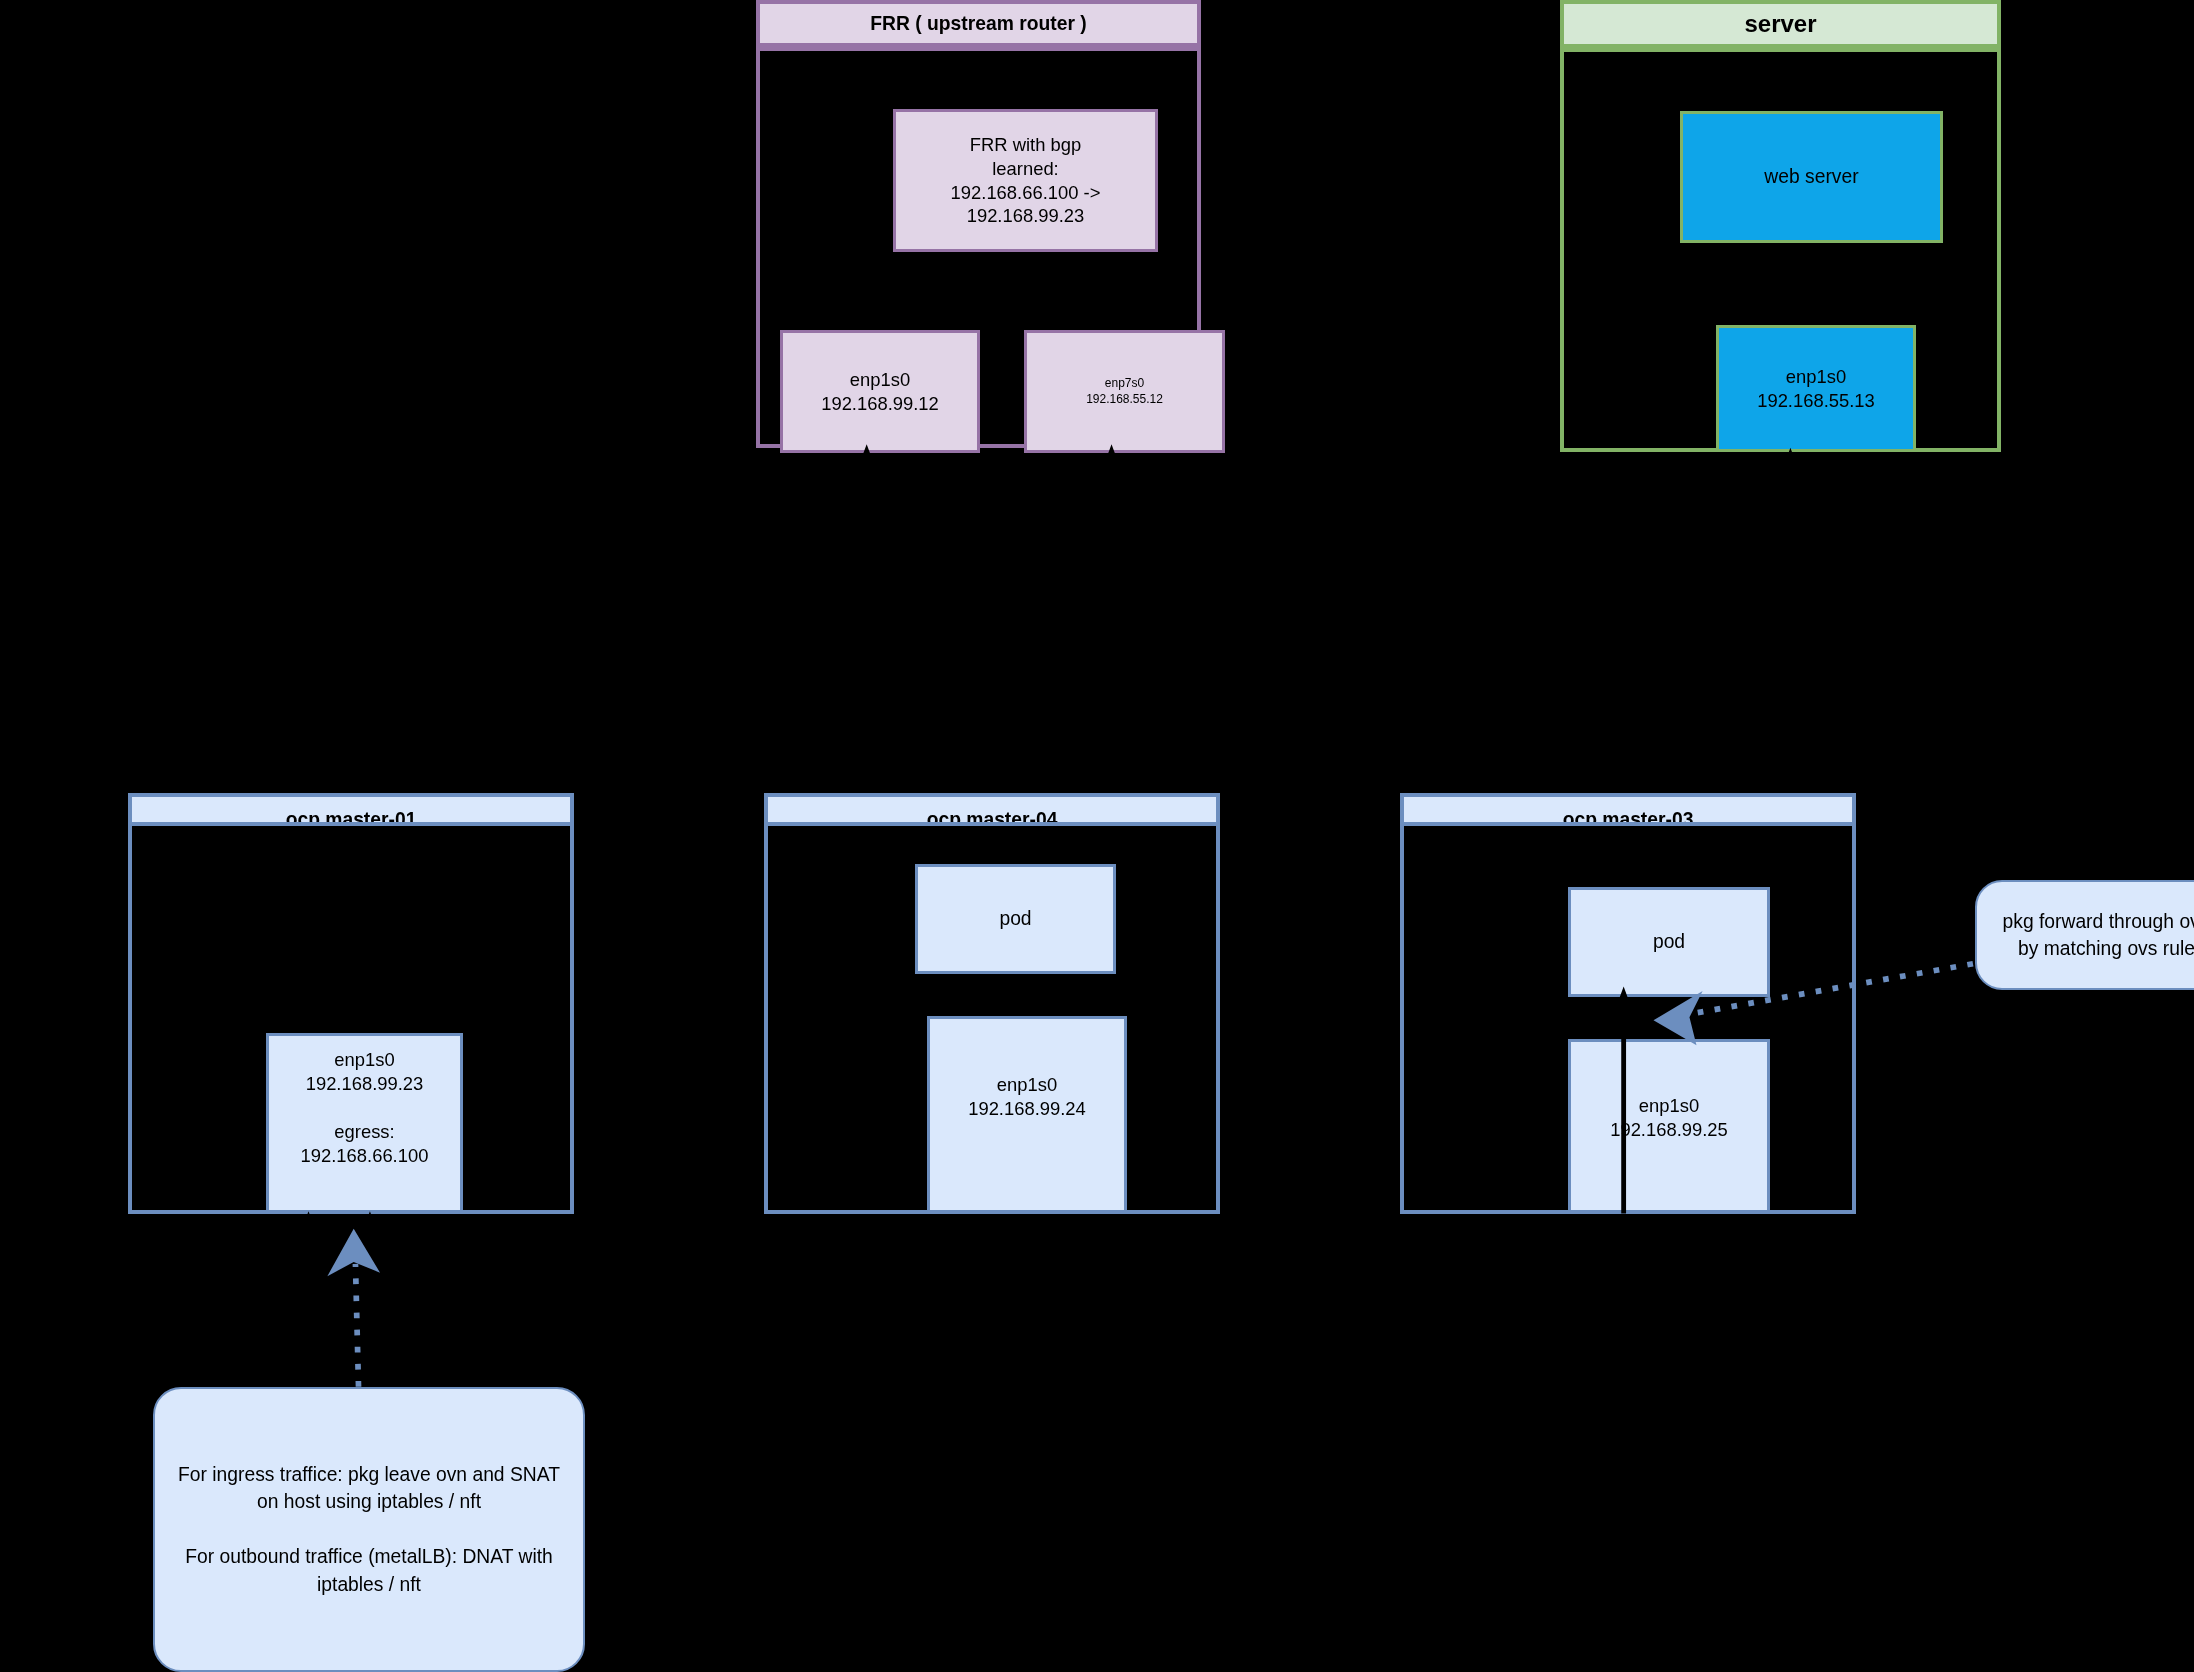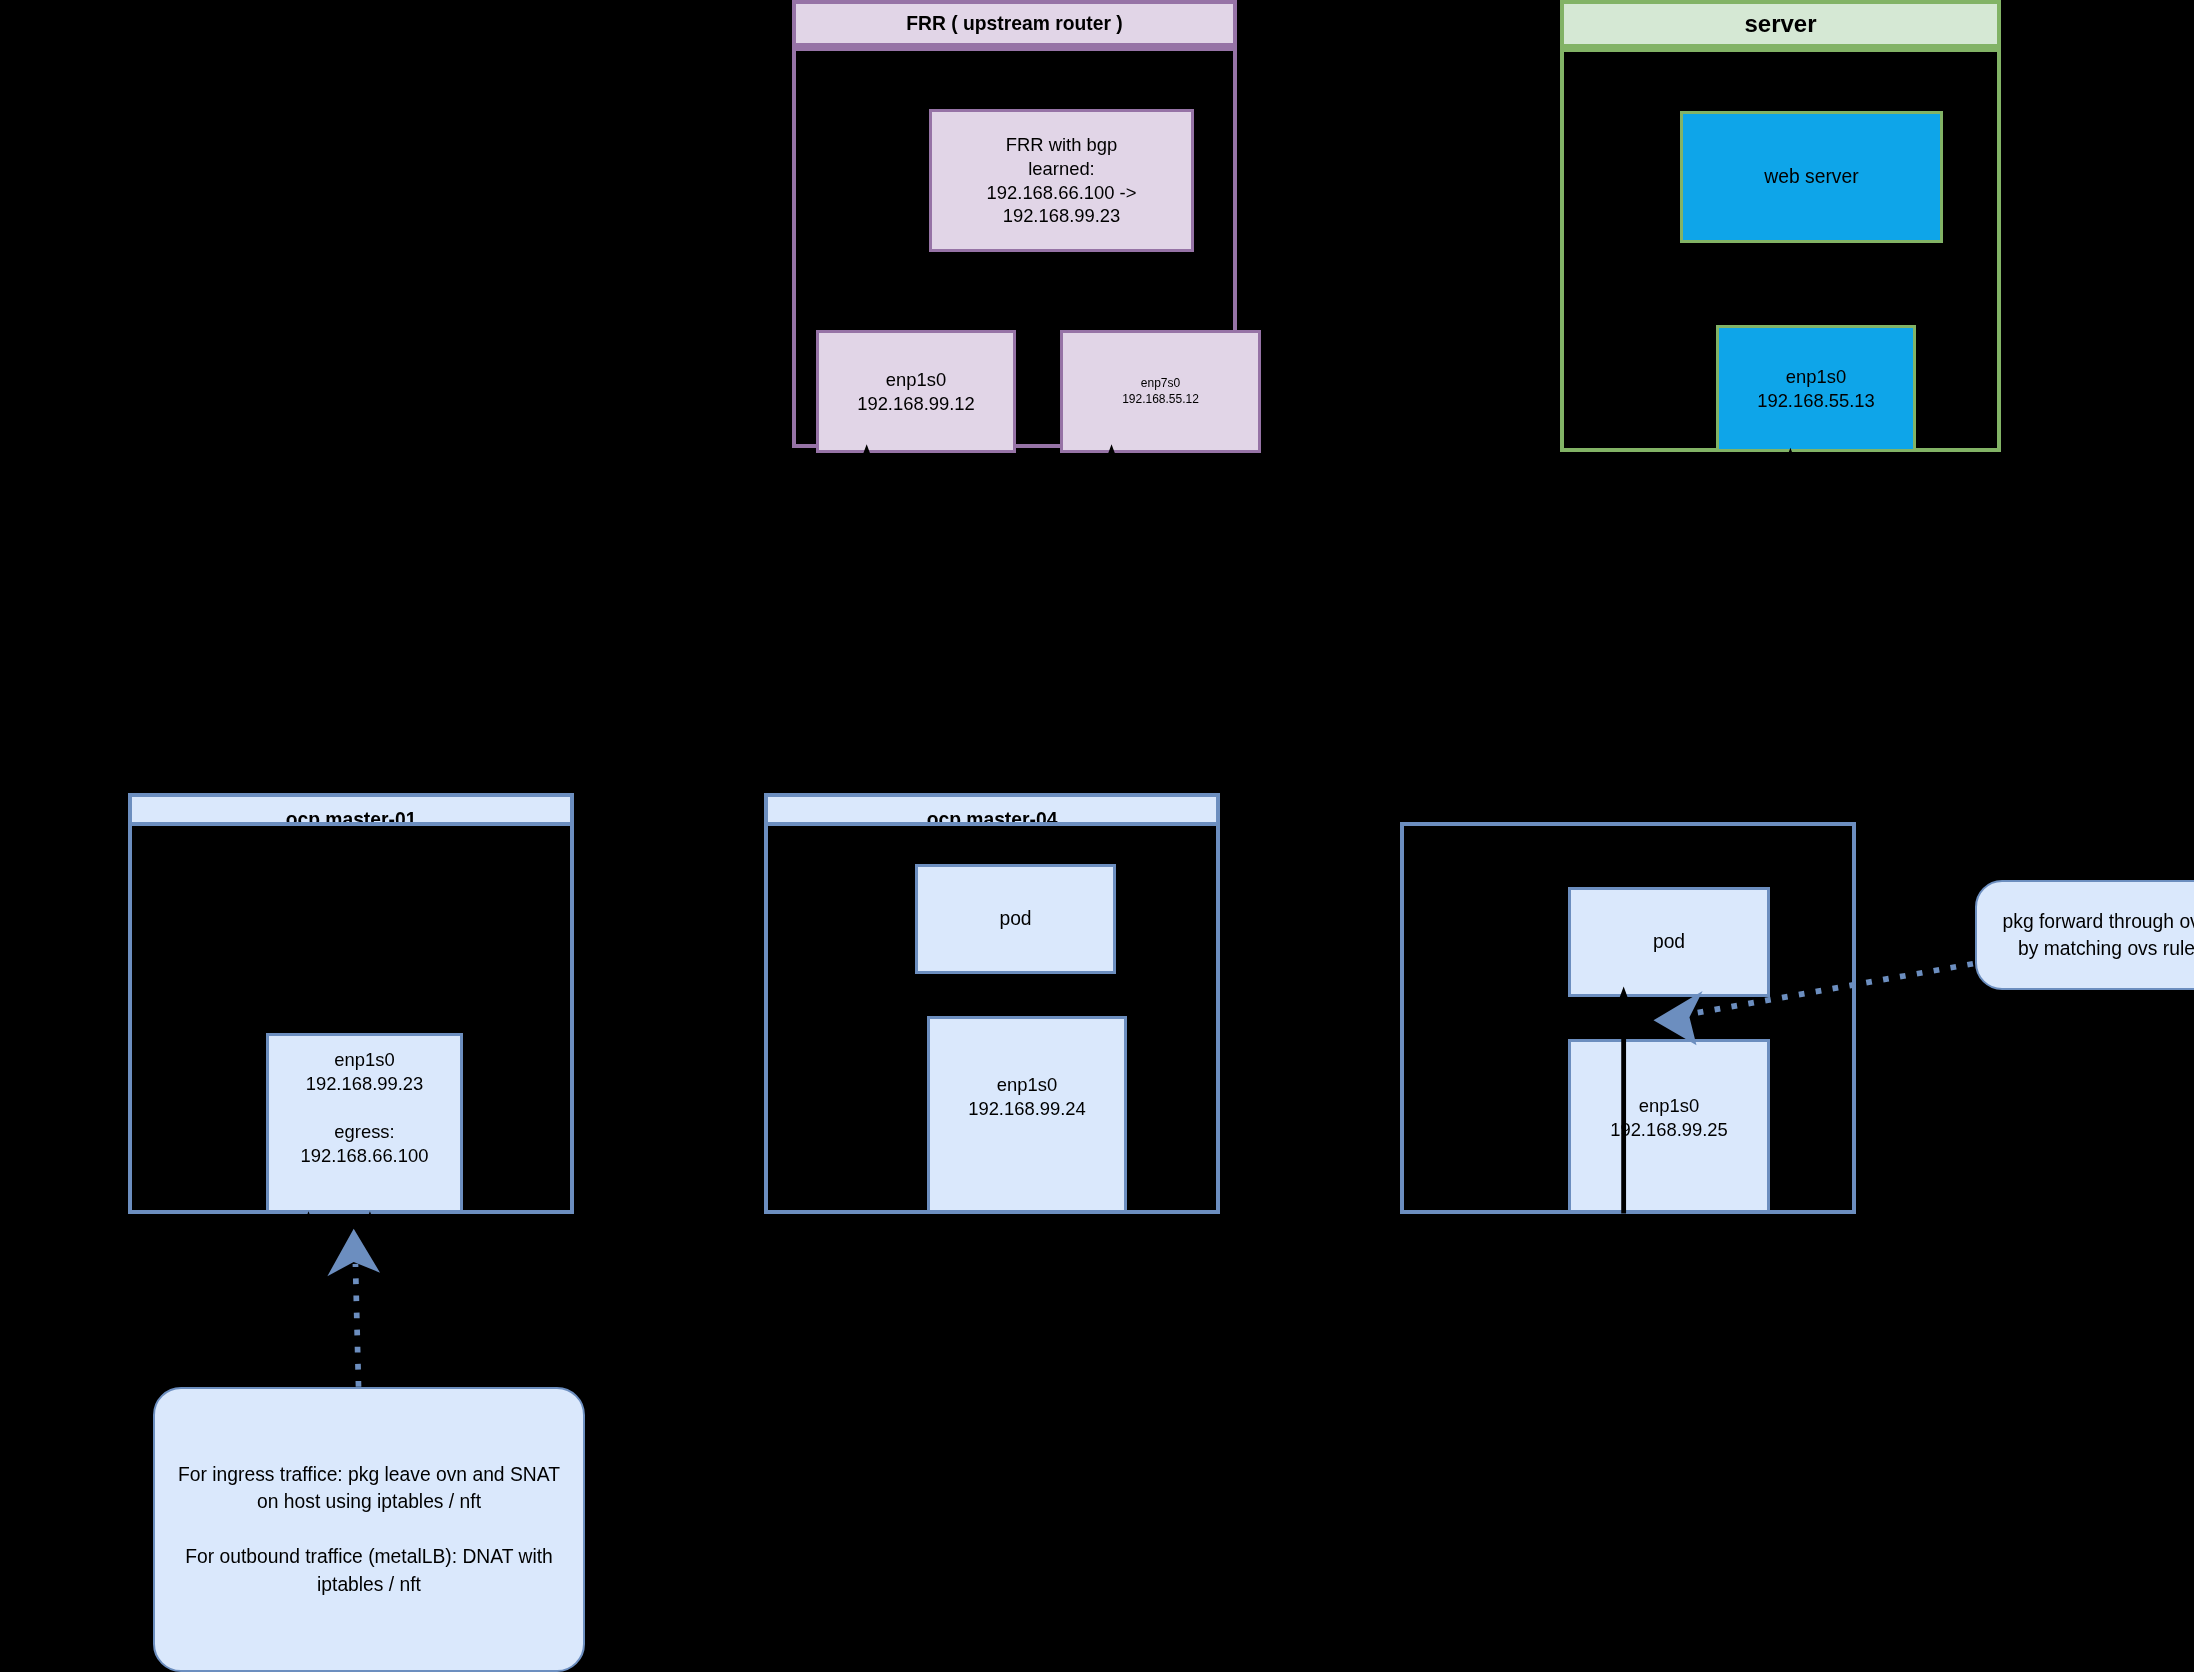--- a/index.html
+++ b/index.html
@@ -106,21 +106,21 @@
   }
   .arrowhead { fill: #6C8EBF; stroke: none; }
   .blackline { stroke: #000000; stroke-width: 11; fill: none; }
   .tinytip   { fill: #000000; stroke: none; }
 </style>
 </head>
 <body>
 
 <div id="canvas">
 
-  <div class="node purple" style="left:792px; top:0px; width:445px; height:449px; border-width:0;">
+  <div class="node purple" style="left:756px; top:0px; width:445px; height:449px; border-width:0;">
     <div class="title" style="height:47px; border-width:4px; font-size:19.3px;">
       <span>FRR ( upstream router )</span>
     </div>
     <div class="body" style="top:47px; height:401px; border-width:4px;"></div>
 
     <div class="leaf purple" style="left:113px; top:109px; width:265px; height:143px; border-width:3.5px; font-size:18.4px;">FRR with bgp
 learned:
 192.168.66.100 -&gt;
 192.168.99.23</div>
 
@@ -161,20 +161,23 @@
       <span>ocp master-04</span>
     </div>
     <div class="body" style="top:53px; height:392px; border-width:4px; overflow:hidden;">
       <div class="leaf blue" style="left:123px; top:38px; width:201px; height:110px; border-width:3.5px; font-size:19.3px;">pod</div>
       <div class="leaf blue topalign" style="left:135px; top:190px; width:200px; height:206px; border-width:3.5px; font-size:18.4px; padding-top:54px;">enp1s0
 192.168.99.24</div>
     </div>
   </div>
 
   <div class="node blue" style="left:1400px; top:769px; width:456px; height:445px; border-width:0;">
+    <div class="title" style="height:53px; border-width:4px; font-size:19.3px;">
+      <span>ocp master-03</span>
+    </div>
     <div class="body" style="top:53px; height:392px; border-width:4px; overflow:hidden;">
       <div class="leaf blue" style="left:140px; top:61px; width:202px; height:110px; border-width:3.5px; font-size:19.3px;">pod</div>
       <div class="leaf blue topalign" style="left:140px; top:213px; width:202px; height:183px; border-width:3.5px; font-size:18.4px; padding-top:52px;">enp1s0
 192.168.99.25</div>
     </div>
   </div>
 
   <div class="callout" style="left:1975px; top:880px; width:263px; height:110px; font-size:19.3px; padding:0 19.3px;">pkg forward through ovn by matching ovs rule</div>
 
   <div class="callout" style="left:153px; top:1387px; width:432px; height:285px; font-size:19.3px; padding:0 16px; border-radius:28px;">For ingress traffice: pkg leave ovn and SNAT on host using iptables / nft

